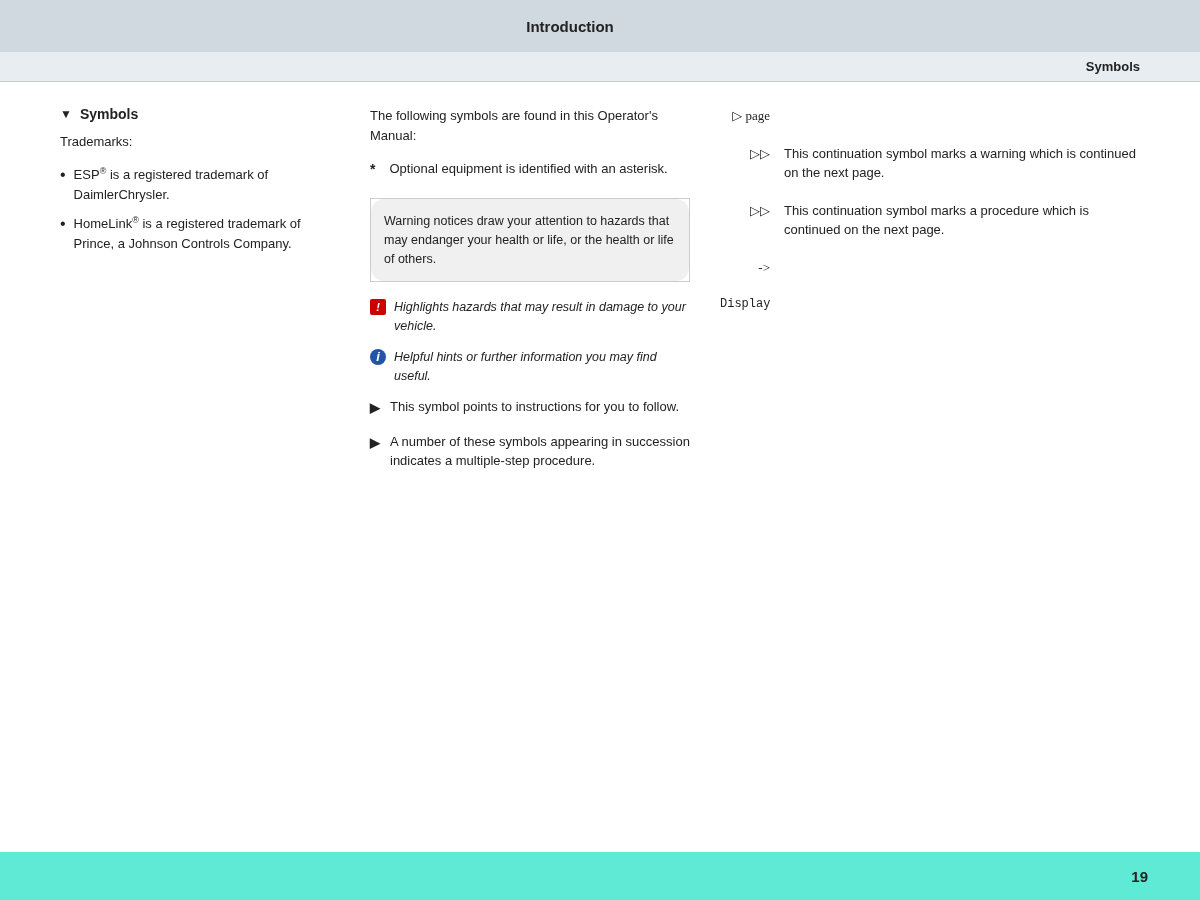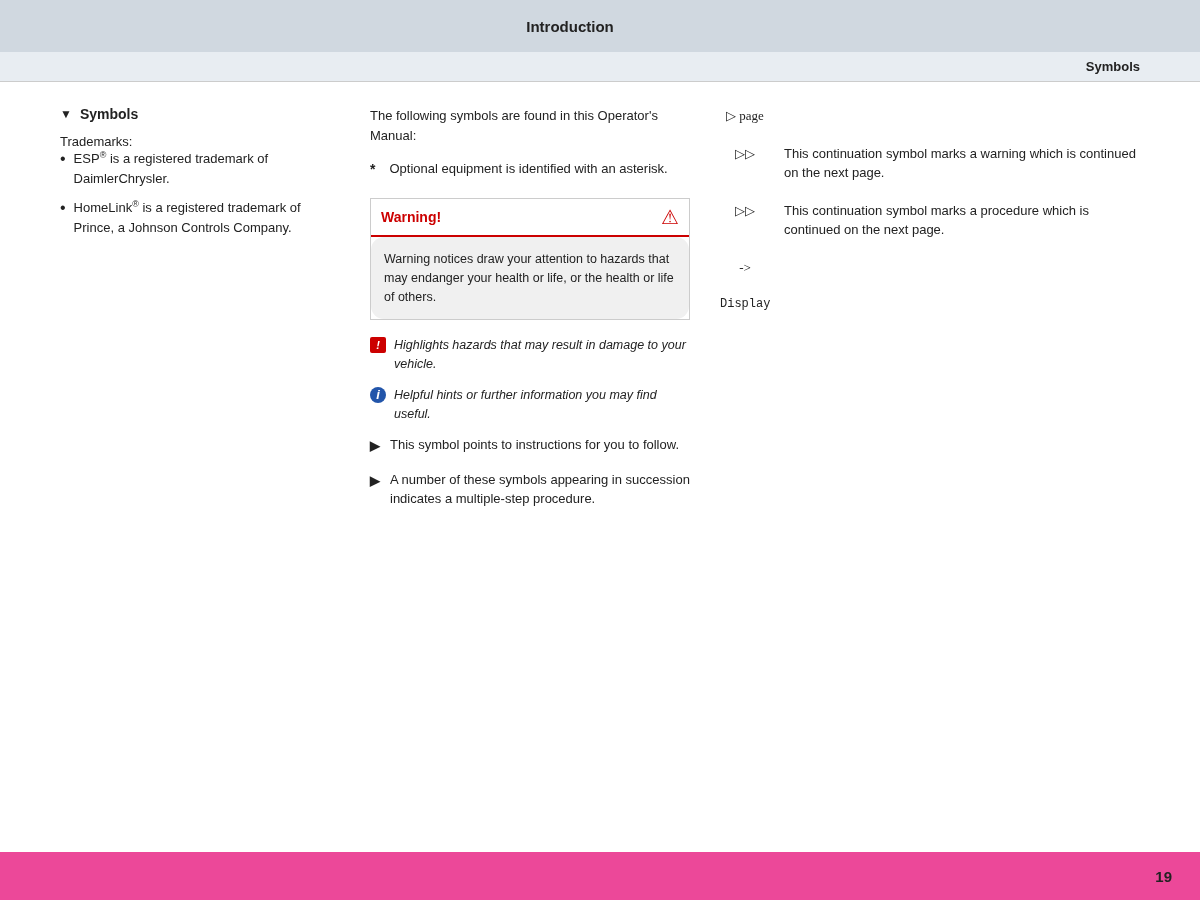--- a/index.html
+++ b/index.html
@@ -68,21 +68,21 @@
       font-size: 14px;
       margin-bottom: 12px;
     }
     .triangle-icon {
       color: #222;
       font-size: 12px;
     }
 
     .trademarks-label {
       font-size: 13px;
-      margin-bottom: 0;
+      margin-bottom: 16px;
     }
 
     .bullet-list {
       list-style: none;
       padding: 0;
       margin: 0;
     }
     .bullet-list li {
       display: flex;
       align-items: flex-start;
@@ -216,44 +216,44 @@
       display: flex;
       align-items: flex-start;
       gap: 14px;
       margin-bottom: 18px;
       line-height: 1.5;
     }
     .symbol-char {
       font-size: 13px;
       flex-shrink: 0;
       min-width: 50px;
-      text-align: center;
+      text-align: right;
       font-family: serif;
     }
     .symbol-text {
       font-size: 13px;
       flex: 1;
     }
     .symbol-display {
       font-family: 'Courier New', monospace;
       font-size: 12px;
     }
 
     
     .footer-bar {
       position: absolute;
       bottom: 0;
       left: 0;
       right: 0;
-      background: #ec4899;
+      background: #5eead4;
       height: 48px;
       display: flex;
       align-items: center;
       justify-content: flex-end;
-      padding-right: 28px;
+      padding-right: 52px;
     }
     .page-number {
       font-weight: bold;
       font-size: 15px;
       color: #222;
     }
 
     sup {
       font-size: 9px;
     }
@@ -291,24 +291,20 @@
 
   <div class="mid-col">
     <p class="intro-text">The following symbols are found in this Operator's Manual:</p>
 
     <div class="asterisk-item">
       <span class="asterisk-char">*</span>
       <span>Optional equipment is identified with an asterisk.</span>
     </div>
 
     <div class="warning-box">
-      <div class="warning-header">
-        <span class="warning-label">Warning!</span>
-        <span class="warning-triangle">⚠</span>
-      </div>
       <div class="warning-body">Warning notices draw your attention to hazards that may endanger your health or life, or the health or life of others.</div>
     </div>
 
     <div class="notice-item">
       <span class="notice-icon-red">!</span>
       <span>Highlights hazards that may result in damage to your vehicle.</span>
     </div>
 
     <div class="notice-item">
       <span class="notice-icon-blue">i</span>

